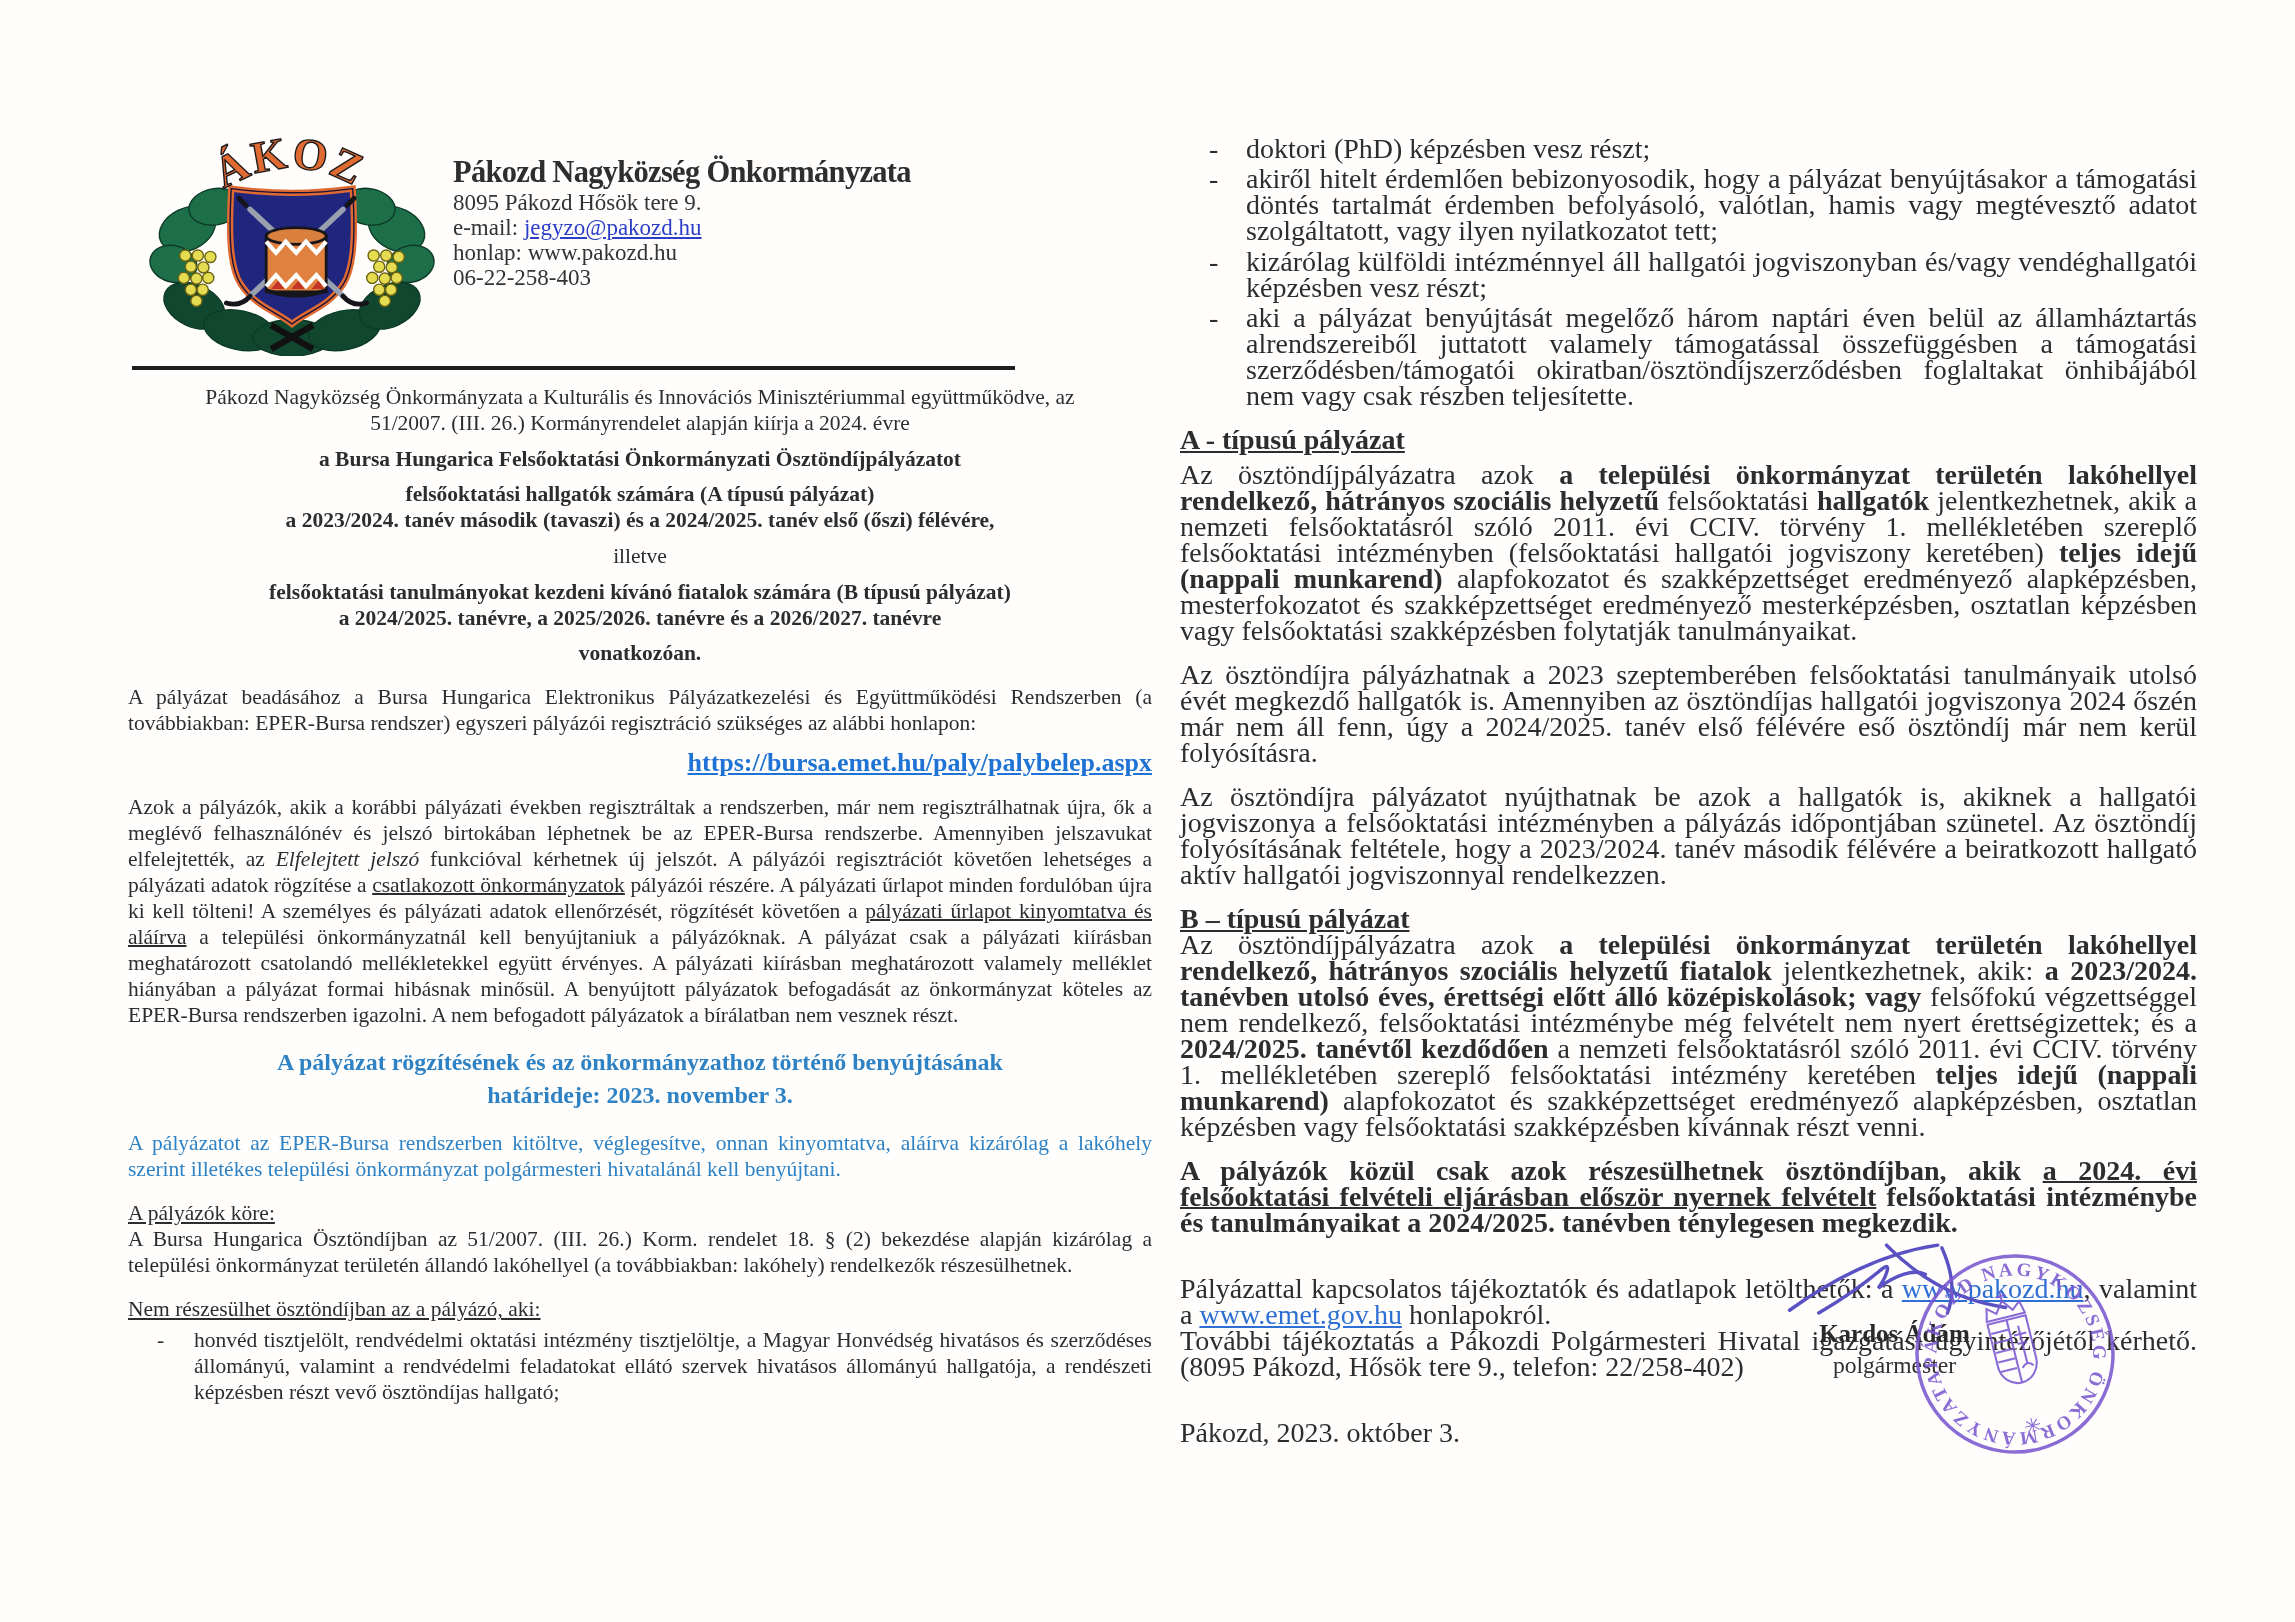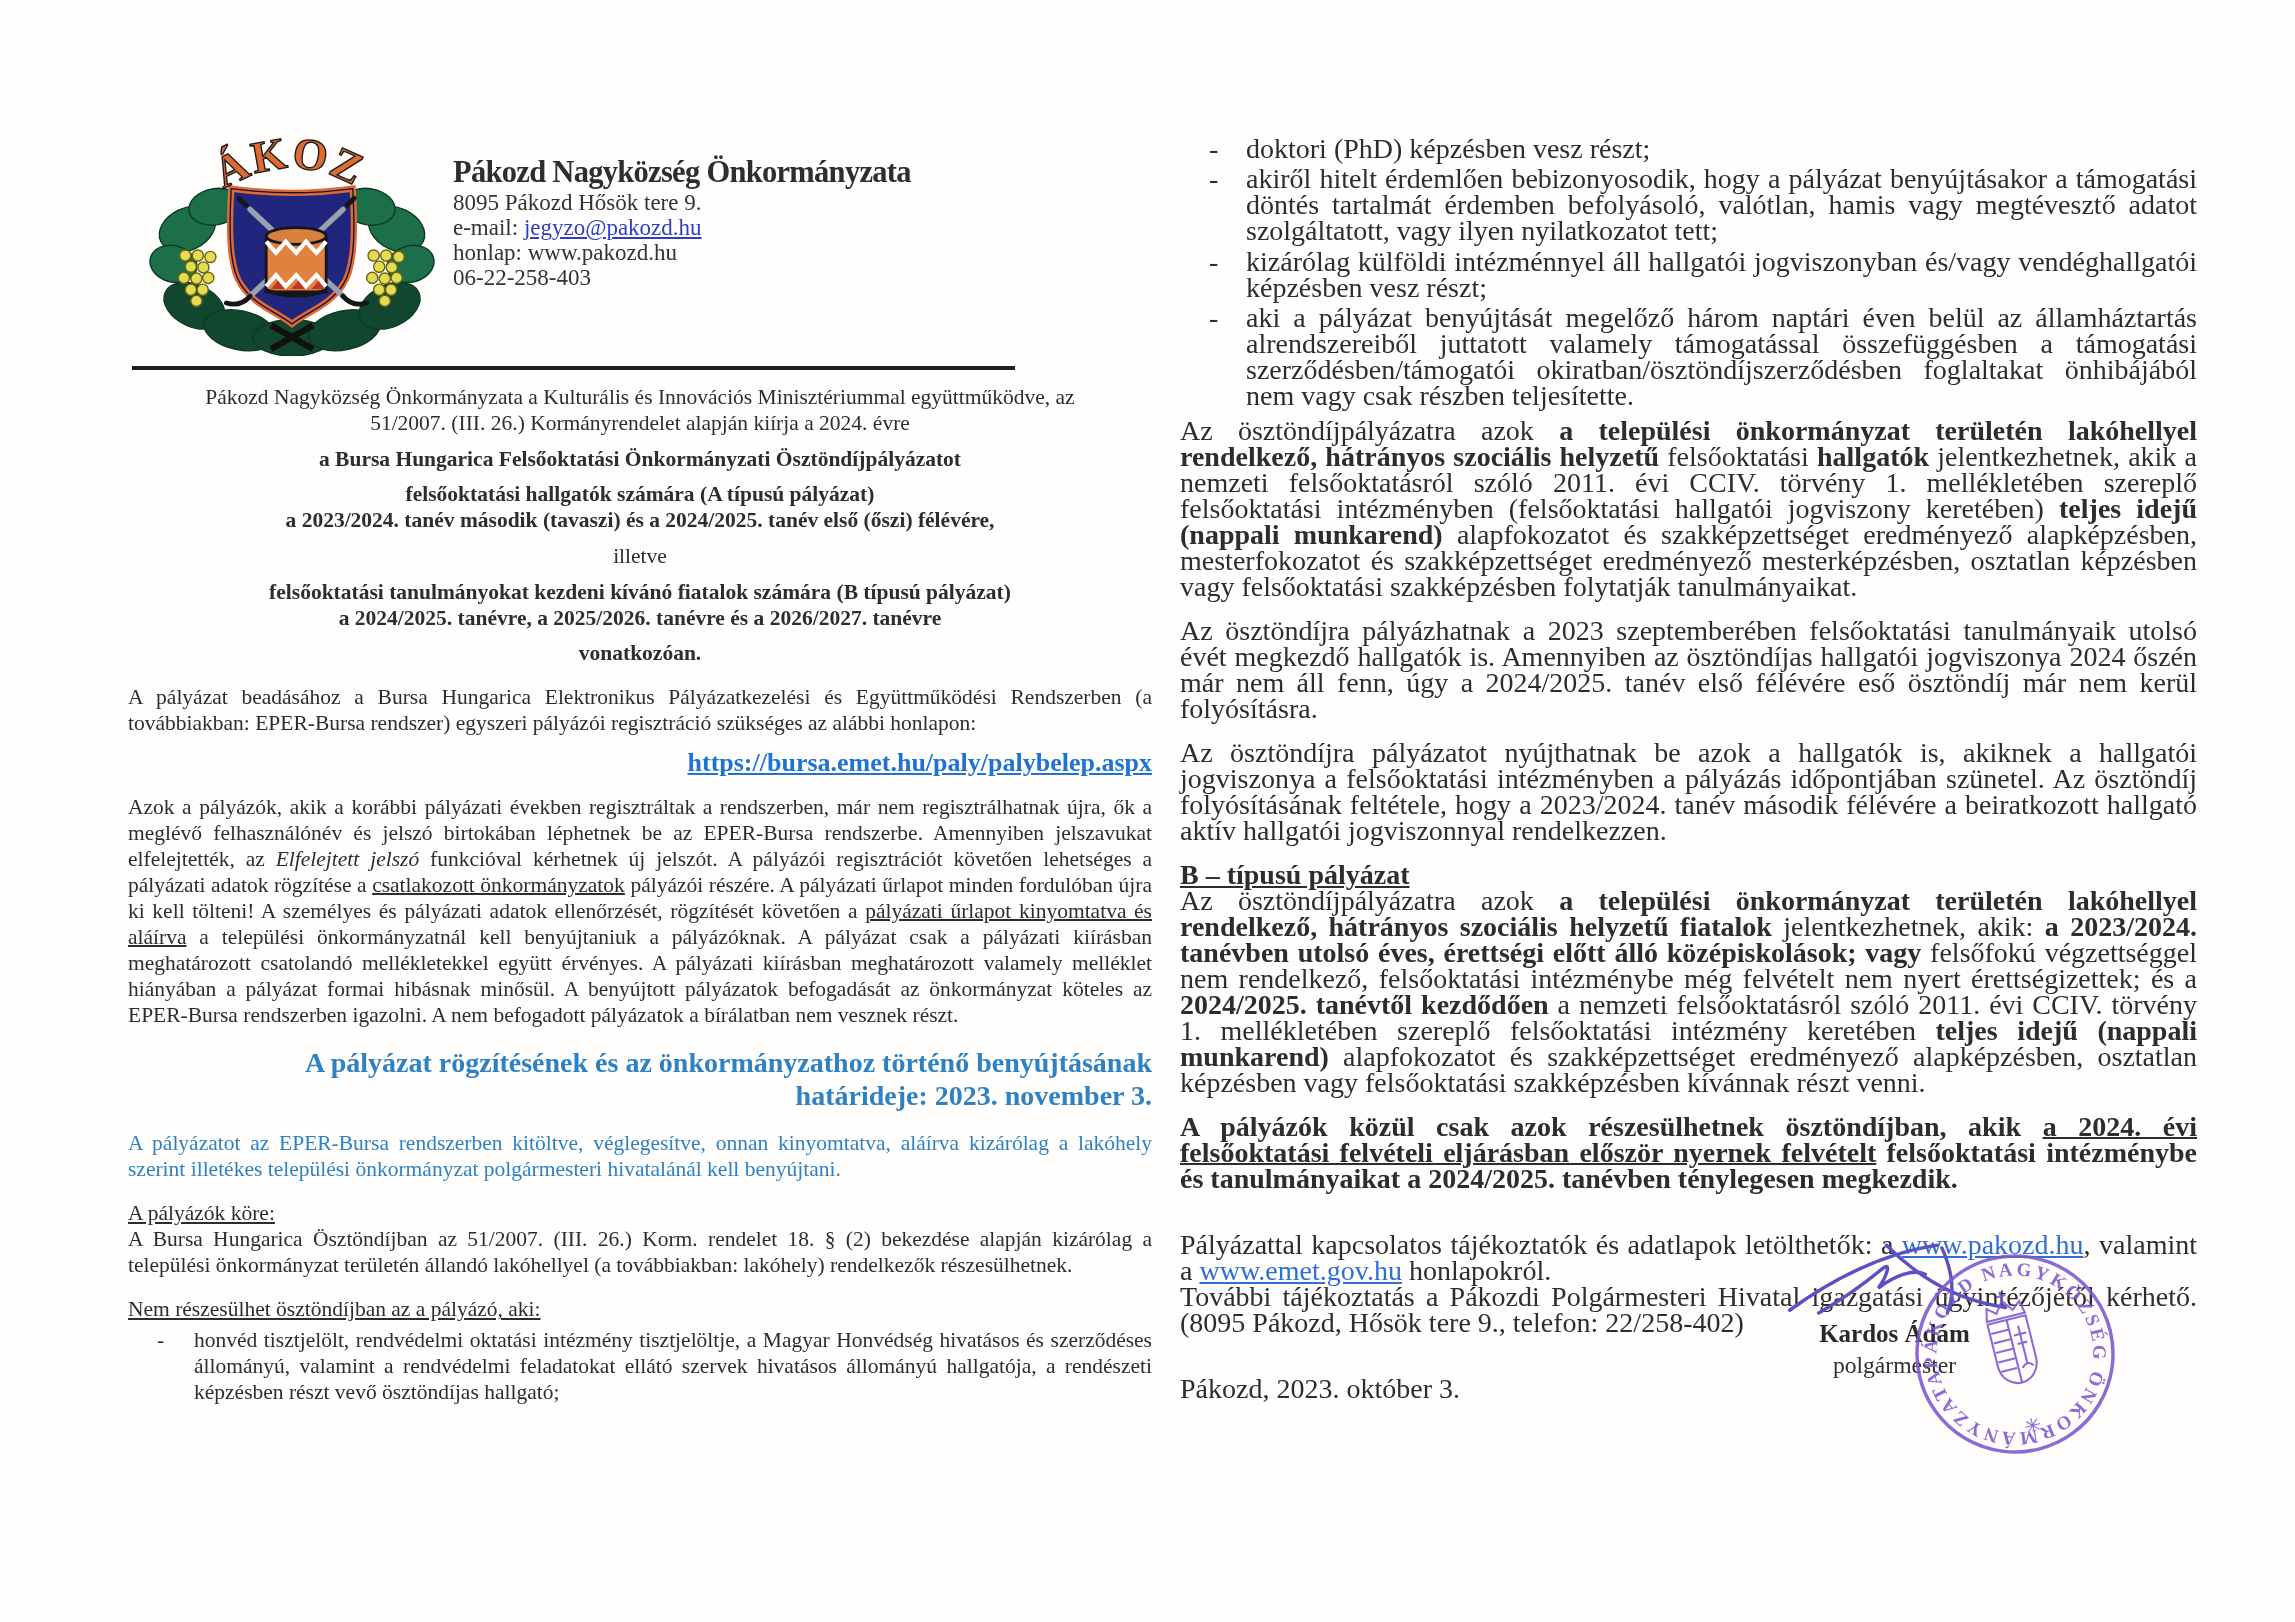--- a/index.html
+++ b/index.html
@@ -17,21 +17,21 @@
   #col-right{position:absolute;left:1180px;top:132px;width:1017px;font-size:28px;line-height:26px;}
   p{margin:0;}
   .just{text-align:justify;}
   .center{text-align:center;}
   .b{font-weight:bold;}
   .mt-s{margin-top:9.7px;}
   .mt-m{margin-top:18px;}
   .mt-l{margin-top:40px;}
   .big-link{display:block;text-align:right;font-size:26px;font-weight:bold;
             color:#1e73d4;text-decoration:underline;margin-top:14px;cursor:pointer;}
-  .blue-head{margin-top:18px;color:#2e82c4;font-weight:bold;font-size:28px;line-height:33px;text-align:right;}
+  .blue-head{margin-top:18px;color:#2e82c4;font-weight:bold;font-size:24px;line-height:33px;text-align:center;}
   .blue-para{margin-top:18px;color:#2e82c4;font-weight:normal;text-align:justify;}
   .u-head{text-decoration:underline;}
   .sec-head{font-weight:bold;text-decoration:underline;}
   .bullet{position:relative;padding-left:66px;text-align:justify;margin-top:4.2px;}
   .bullet::before{content:"-";position:absolute;left:29px;top:0;}
   .st-b{font-weight:bold;}
   .st-i{font-style:italic;}
   .st-u{text-decoration:underline;text-decoration-thickness:1.7px;}
   .st-link{color:#2d6fd2;text-decoration:underline;cursor:pointer;}
   
@@ -176,20 +176,21 @@
     <p class="u-head mt-m">Nem részesülhet ösztöndíjban az a pályázó, aki:</p>
     <div class="bullet">honvéd tisztjelölt, rendvédelmi oktatási intézmény tisztjelöltje, a Magyar Honvédség hivatásos és szerződéses állományú, valamint a rendvédelmi feladatokat ellátó szervek hivatásos állományú hallgatója, a rendészeti képzésben részt vevő ösztöndíjas hallgató;</div>
   </div>
 
   <div id="col-right">
     <div class="bullet">doktori (PhD) képzésben vesz részt;</div>
     <div class="bullet">akiről hitelt érdemlően bebizonyosodik, hogy a pályázat benyújtásakor a támogatási döntés tartalmát érdemben befolyásoló, valótlan, hamis vagy megtévesztő adatot szolgáltatott, vagy ilyen nyilatkozatot tett;</div>
     <div class="bullet">kizárólag külföldi intézménnyel áll hallgatói jogviszonyban és/vagy vendéghallgatói képzésben vesz részt;</div>
     <div class="bullet">aki a pályázat benyújtását megelőző három naptári éven belül az államháztartás alrendszereiből juttatott valamely támogatással összefüggésben a támogatási szerződésben/támogatói okiratban/ösztöndíjszerződésben foglaltakat önhibájából nem vagy csak részben teljesítette.</div>
 
+    <p class="sec-head mt-m">A - típusú pályázat</p>
     <p class="just mt-s"><span>Az ösztöndíjpályázatra azok </span><span class="st-b">a települési önkormányzat területén lakóhellyel rendelkező, hátrányos szociális helyzetű</span><span> felsőoktatási </span><span class="st-b">hallgatók</span><span> jelentkezhetnek, akik a nemzeti felsőoktatásról szóló 2011. évi CCIV. törvény 1. mellékletében szereplő felsőoktatási intézményben (felsőoktatási hallgatói jogviszony keretében) </span><span class="st-b">teljes idejű (nappali munkarend)</span><span> alapfokozatot és szakképzettséget eredményező alapképzésben, mesterfokozatot és szakképzettséget eredményező mesterképzésben, osztatlan képzésben vagy felsőoktatási szakképzésben folytatják tanulmányaikat.</span></p>
     <p class="just mt-m">Az ösztöndíjra pályázhatnak a 2023 szeptemberében felsőoktatási tanulmányaik utolsó évét megkezdő hallgatók is. Amennyiben az ösztöndíjas hallgatói jogviszonya 2024 őszén már nem áll fenn, úgy a 2024/2025. tanév első félévére eső ösztöndíj már nem kerül folyósításra.</p>
     <p class="just mt-m">Az ösztöndíjra pályázatot nyújthatnak be azok a hallgatók is, akiknek a hallgatói jogviszonya a felsőoktatási intézményben a pályázás időpontjában szünetel. Az ösztöndíj folyósításának feltétele, hogy a 2023/2024. tanév második félévére a beiratkozott hallgató aktív hallgatói jogviszonnyal rendelkezzen.</p>
 
     <p class="sec-head mt-m">B – típusú pályázat</p>
     <p class="just"><span>Az ösztöndíjpályázatra azok </span><span class="st-b">a települési önkormányzat területén lakóhellyel rendelkező, hátrányos szociális helyzetű fiatalok</span><span> jelentkezhetnek, akik: </span><span class="st-b">a 2023/2024. tanévben utolsó éves, érettségi előtt álló középiskolások; vagy</span><span> felsőfokú végzettséggel nem rendelkező, felsőoktatási intézménybe még felvételt nem nyert érettségizettek; és a </span><span class="st-b">2024/2025. tanévtől kezdődően</span><span> a nemzeti felsőoktatásról szóló 2011. évi CCIV. törvény 1. mellékletében szereplő felsőoktatási intézmény keretében </span><span class="st-b">teljes idejű (nappali munkarend)</span><span> alapfokozatot és szakképzettséget eredményező alapképzésben, osztatlan képzésben vagy felsőoktatási szakképzésben kívánnak részt venni.</span></p>
     <p class="just mt-m"><span class="st-b">A pályázók közül csak azok részesülhetnek ösztöndíjban, akik </span><span class="st-b st-u">a 2024. évi felsőoktatási felvételi eljárásban először nyernek felvételt</span><span class="st-b"> felsőoktatási intézménybe és tanulmányaikat a 2024/2025. tanévben ténylegesen megkezdik.</span></p>
 
     <p class="just mt-l"><span>Pályázattal kapcsolatos tájékoztatók és adatlapok letölthetők: a </span><span class="st-link">www.pakozd.hu</span><span>, valamint a </span><span class="st-link">www.emet.gov.hu</span><span> honlapokról.</span></p>
     <p class="just">További tájékoztatás a Pákozdi Polgármesteri Hivatal igazgatási ügyintézőjétől kérhető. (8095 Pákozd, Hősök tere 9., telefon: 22/258-402)</p>

